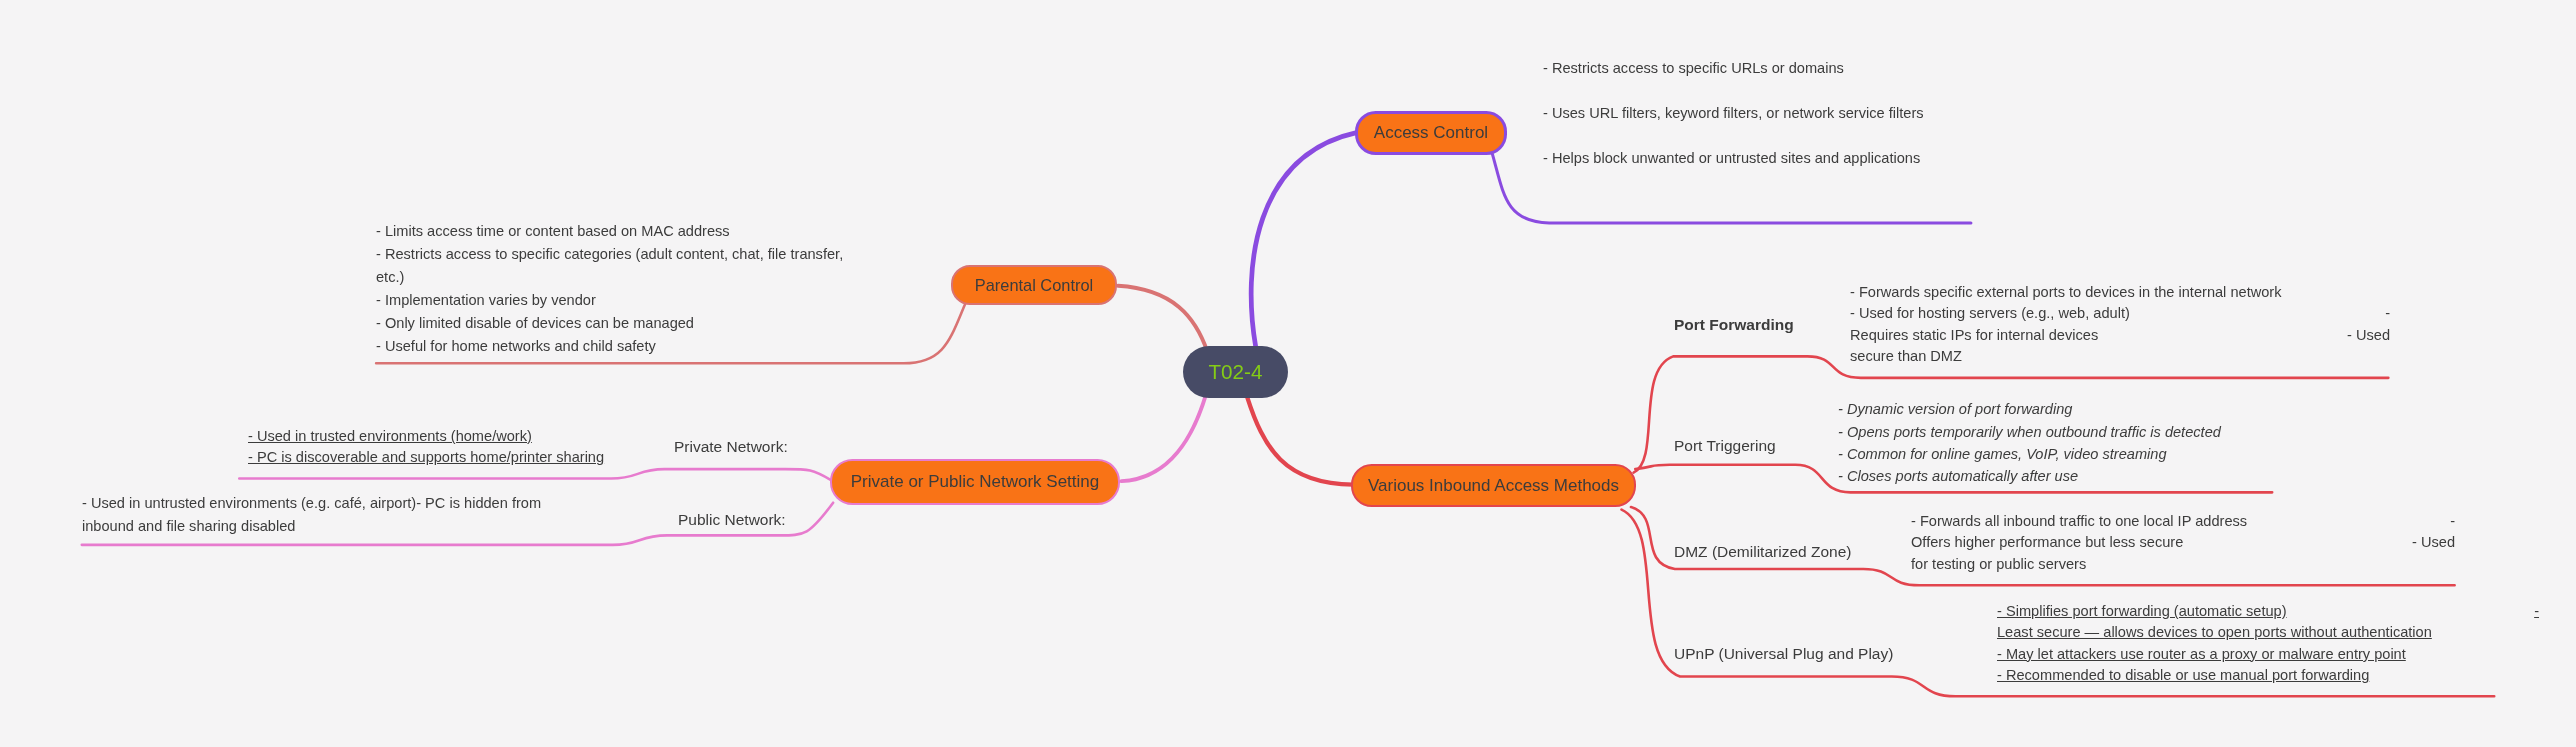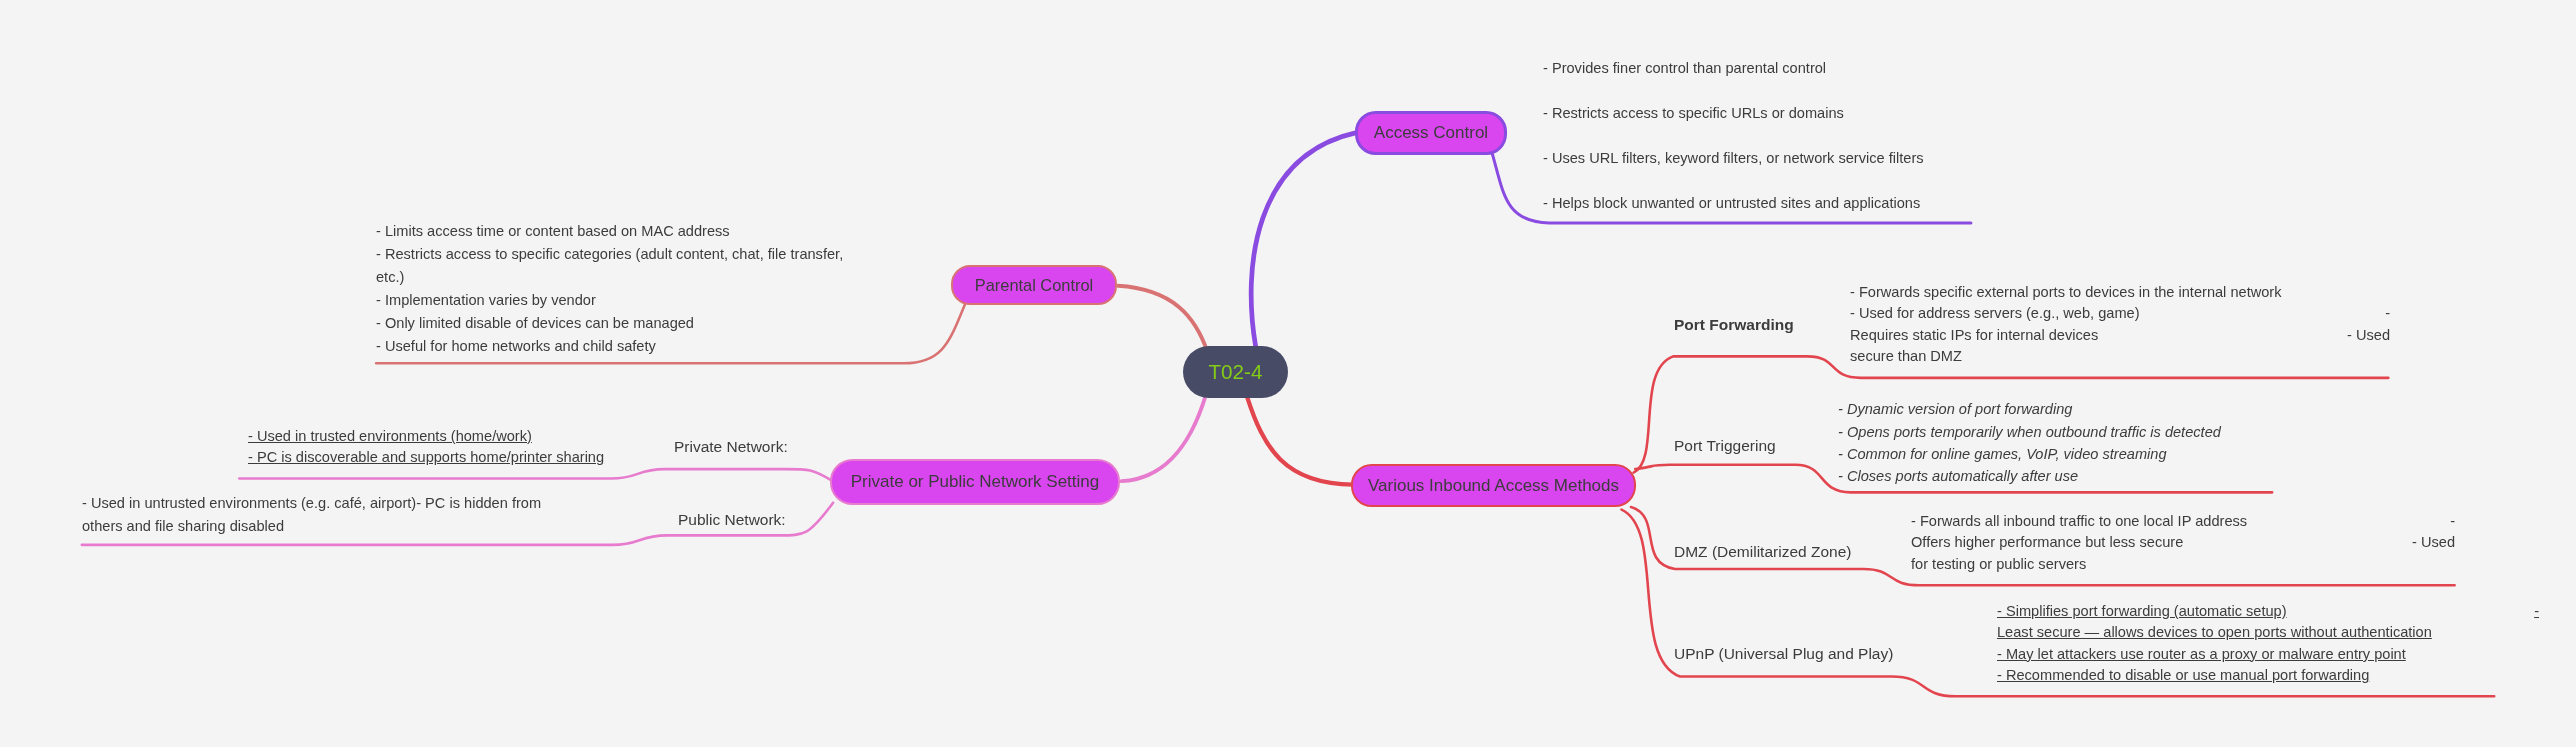--- a/index.html
+++ b/index.html
@@ -8,21 +8,21 @@
     width:2576px;height:748px;
     overflow:hidden;
     font-family:"Liberation Sans", sans-serif;
     color:#3c3c3c;
   }
   svg.links{position:absolute;left:0;top:0;}
   svg.links path{fill:none;stroke-linecap:round;}
 
   .node{
     position:absolute;
-    background:#d946ef;
+    background:#f97316;
     display:flex;align-items:center;justify-content:center;
     box-sizing:border-box;
     font-size:17px;
     white-space:nowrap;
     z-index:3;
   }
   .node-root{
     width:105px;height:52px;left:1183px;top:346px;
     border-radius:26px;
     color:#84cc16;font-size:20.7px;
@@ -88,21 +88,20 @@
 
   <div class="node node-access" style="border-color: rgb(138, 75, 224);">Access Control</div>
 
   <div class="node node-parental" style="border-color: rgb(217, 115, 115);">Parental Control</div>
 
   <div class="node node-network" style="border-color: rgb(231, 123, 206);">Private or Public Network Setting</div>
 
   <div class="node node-inbound" style="border-color: rgb(226, 69, 78);">Various Inbound Access Methods</div>
 
   <div class="notes notes-access">
-    <div class="ln">- Provides finer control than parental control</div>
     <div class="ln">- Restricts access to specific URLs or domains</div>
     <div class="ln">- Uses URL filters, keyword filters, or network service filters</div>
     <div class="ln">- Helps block unwanted or untrusted sites and applications</div>
   </div>
 
   <div class="notes notes-parental">
     <div class="ln">- Limits access time or content based on MAC address</div>
     <div class="ln">- Restricts access to specific categories (adult content, chat, file transfer,</div>
     <div class="ln">etc.)</div>
     <div class="ln">- Implementation varies by vendor</div>
@@ -112,31 +111,31 @@
 
   <div class="leaf-label lbl-private">Private Network:</div>
   <div class="notes notes-private">
     <div class="ln">- Used in trusted environments (home/work)</div>
     <div class="ln">- PC is discoverable and supports home/printer sharing</div>
   </div>
 
   <div class="leaf-label lbl-public">Public Network:</div>
   <div class="notes notes-public">
     <div class="ln">- Used in untrusted environments (e.g. café, airport)- PC is hidden from</div>
-    <div class="ln">others and file sharing disabled</div>
+    <div class="ln">inbound and file sharing disabled</div>
   </div>
 
   <div class="leaf-label lbl-pf">Port Forwarding</div>
   <div class="notes notes-pf">
     <div class="ln">
       <span>- Forwards specific external ports to devices in the internal network</span>
       <span></span>
     </div>
     <div class="ln">
-      <span>- Used for address servers (e.g., web, game)</span>
+      <span>- Used for hosting servers (e.g., web, adult)</span>
       <span>-</span>
     </div>
     <div class="ln">
       <span>Requires static IPs for internal devices</span>
       <span>- Used</span>
     </div>
     <div class="ln">
       <span>secure than DMZ</span>
       <span></span>
     </div>

